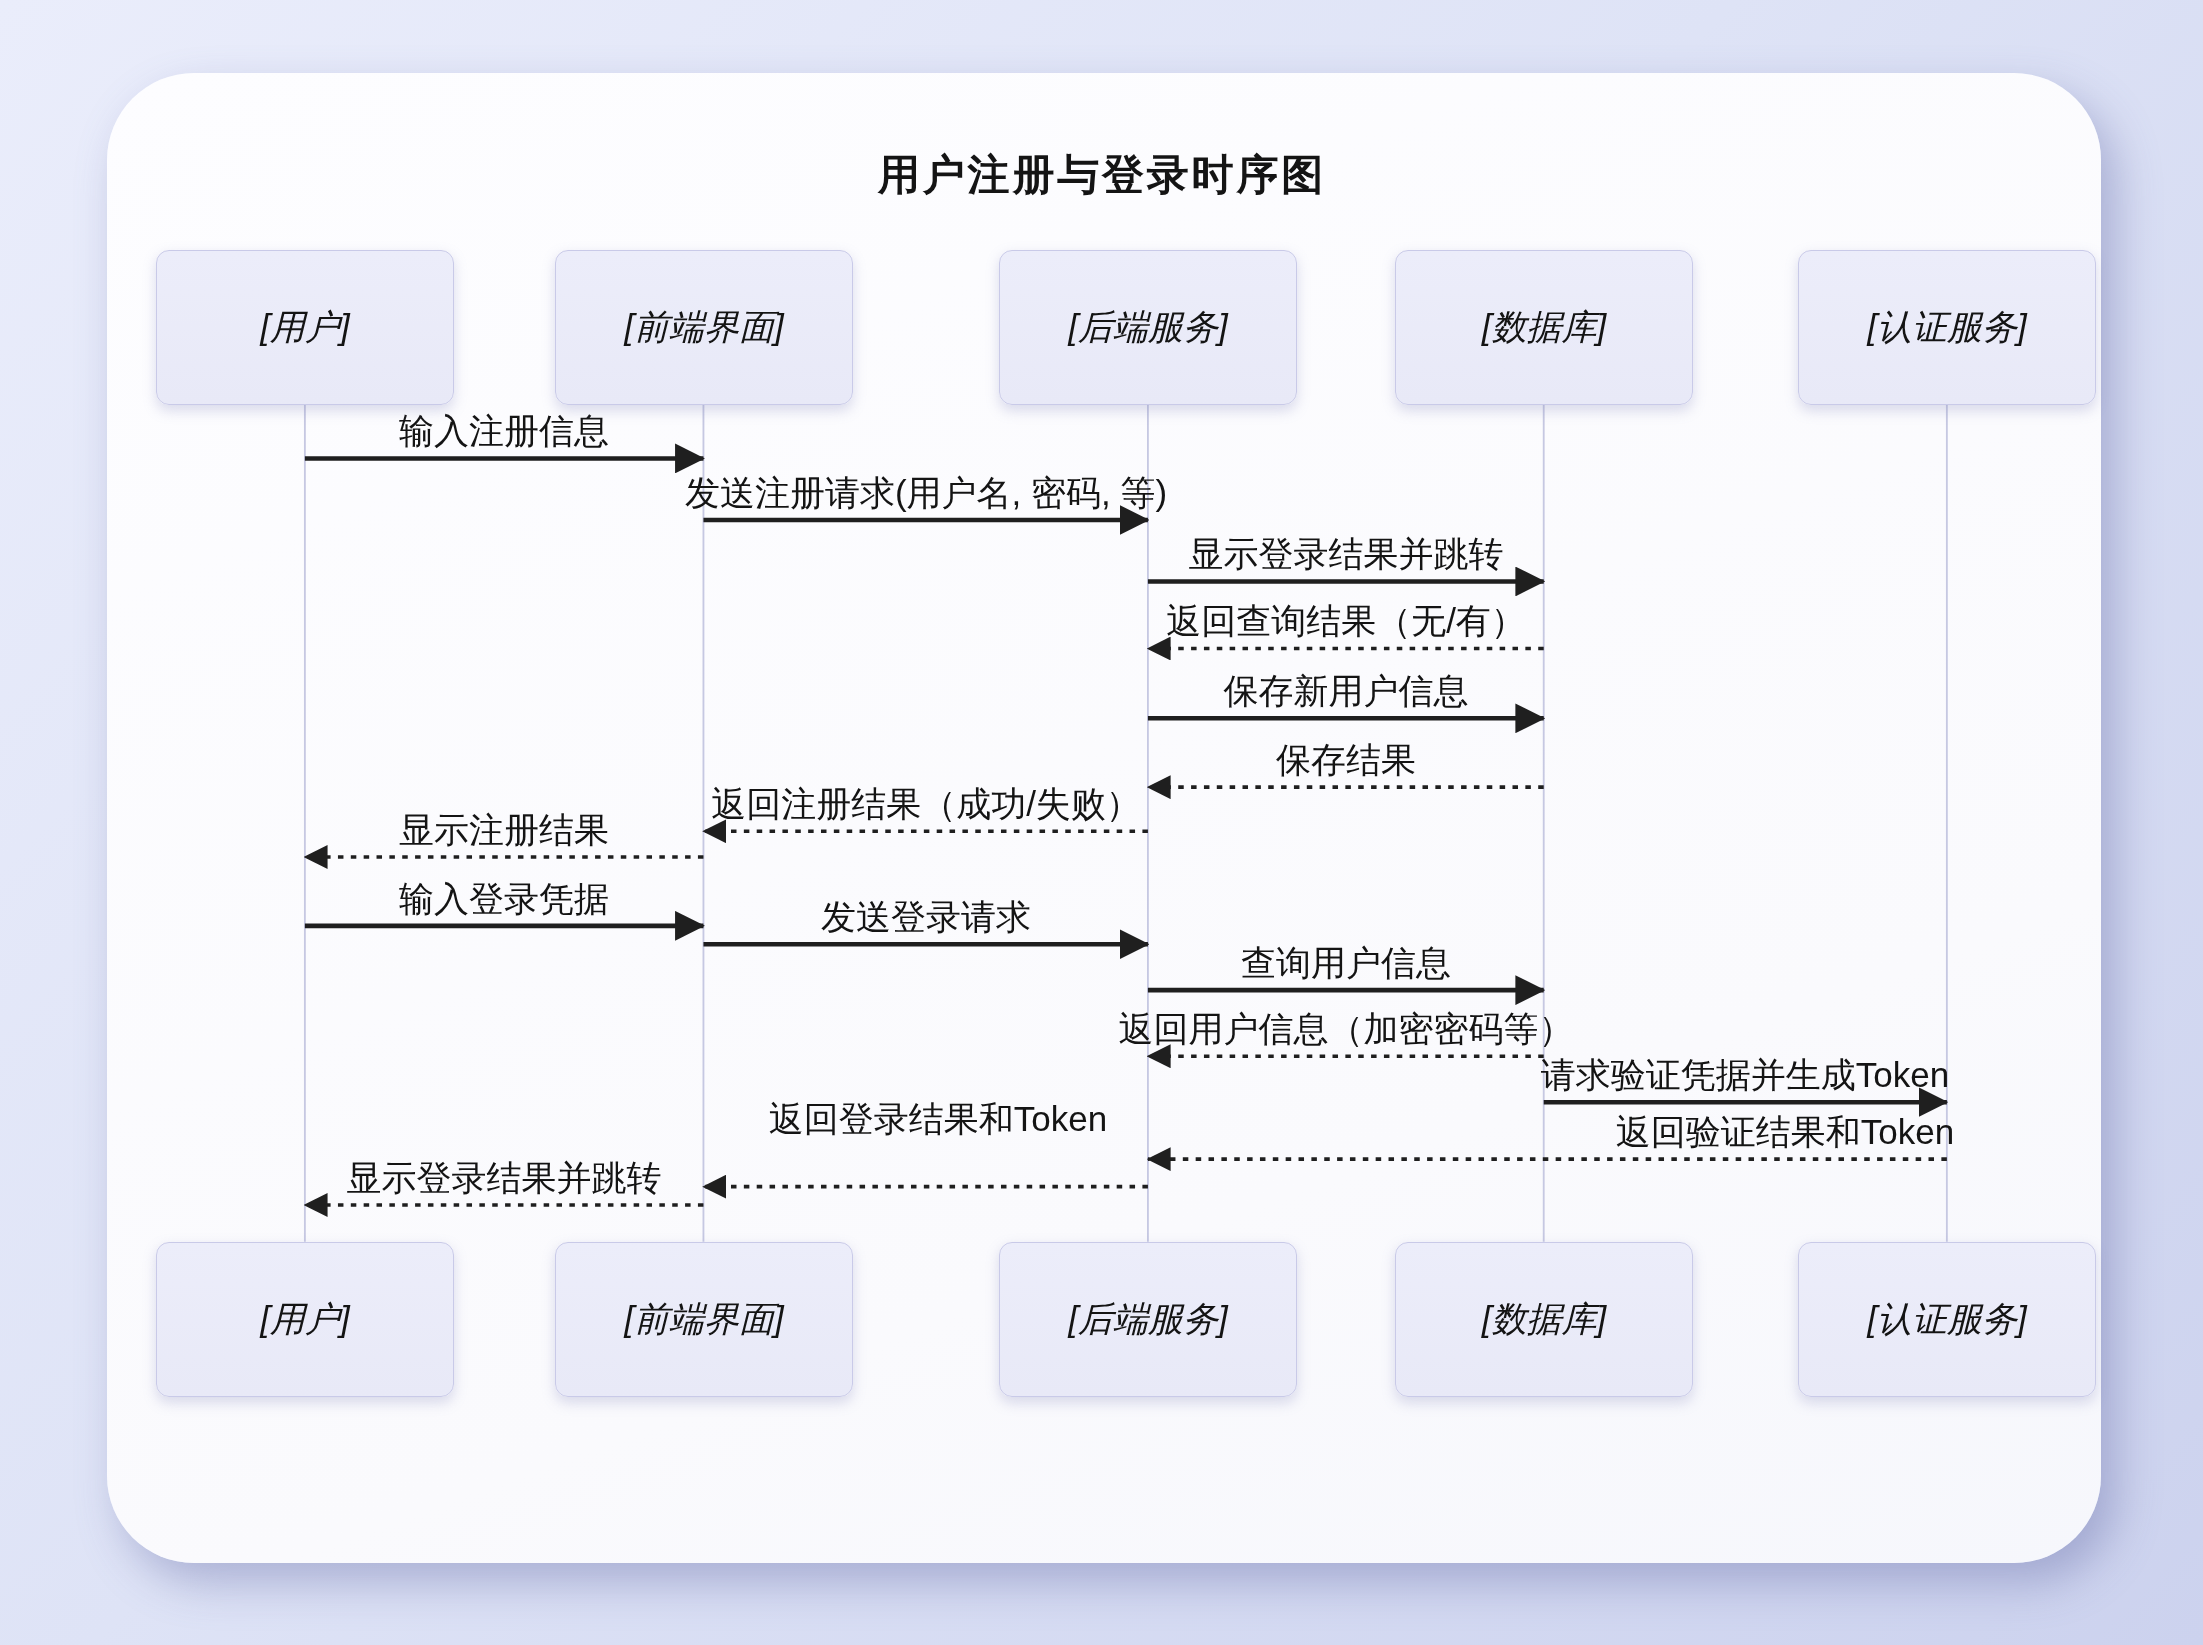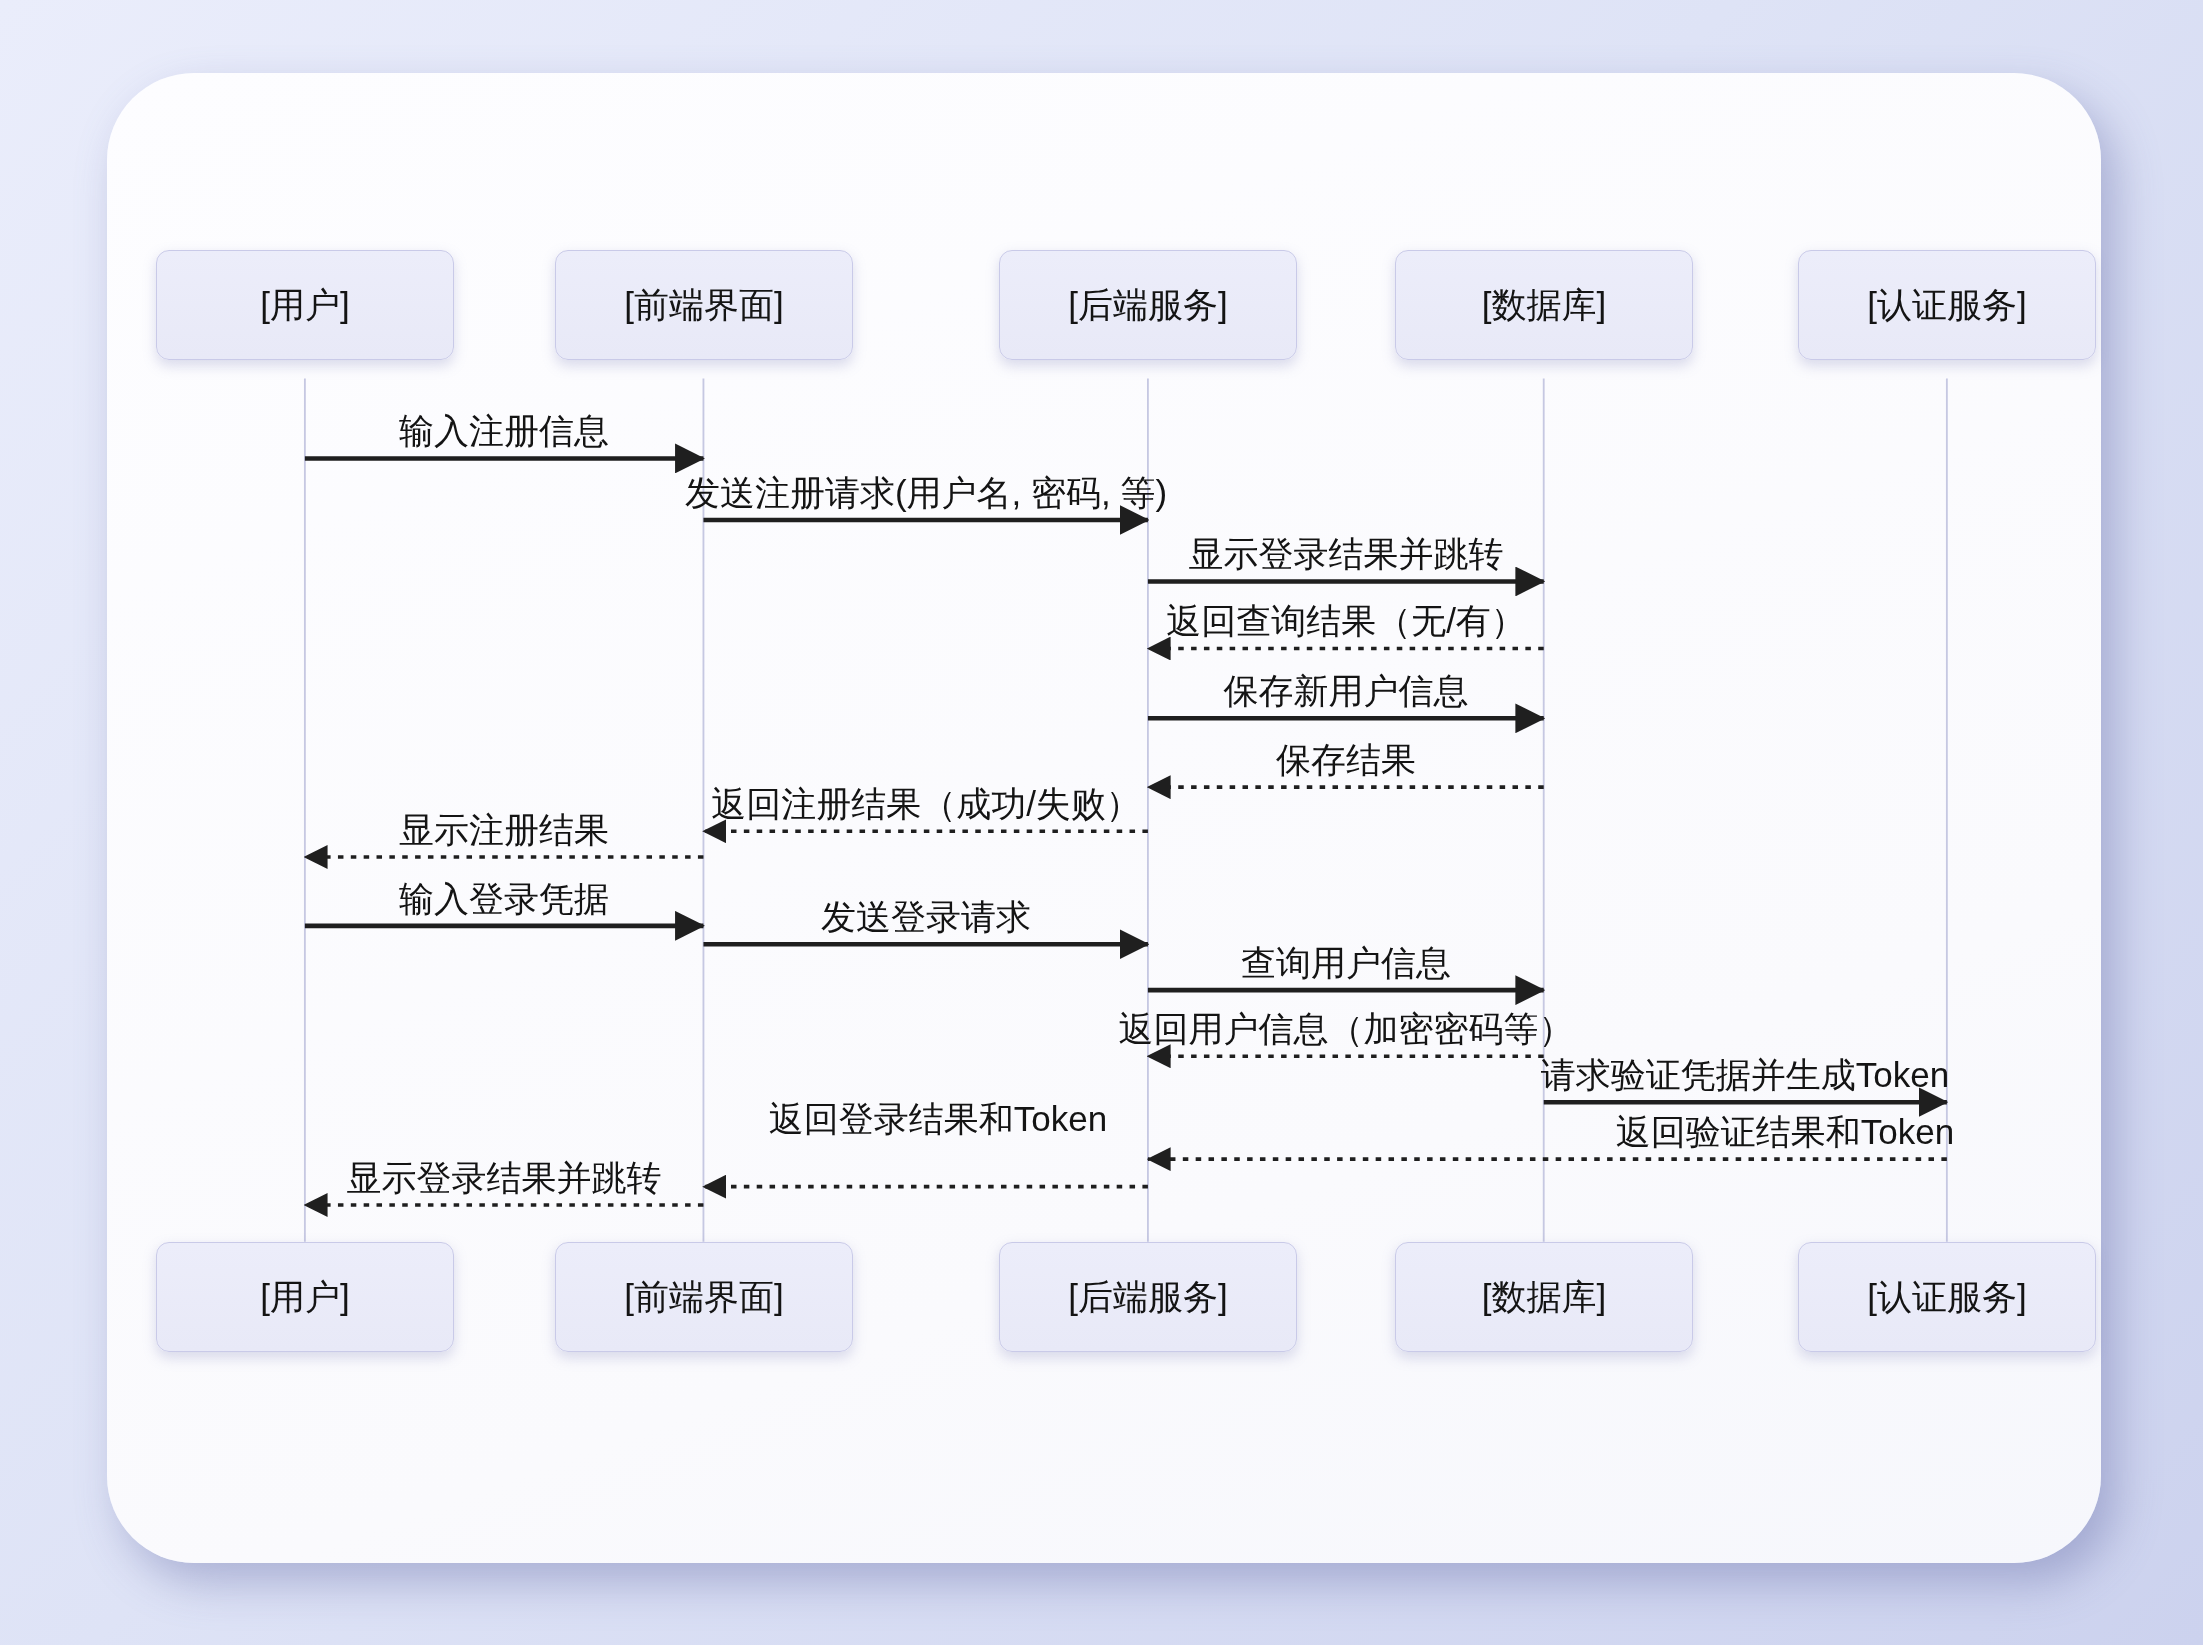--- a/index.html
+++ b/index.html
@@ -49,49 +49,51 @@
   }
 
   .msg { fill: none; stroke: var(--arrow, #1f1f1f); }
   .msg.solid  { stroke-width: 5; }
   .msg.dashed { stroke-width: 4; stroke-dasharray: 6 8; }
 
   #arrowhead path { fill: var(--arrow, #1f1f1f); }
 
   .pbox {
     position: absolute;
-    width: 298px; height: 110px;
+    width: 298px; height: 155px;
     box-sizing: border-box;
     background: linear-gradient(180deg, #ecedfa 0%, var(--pfill, #e8e9f7) 100%);
     border: 1.8px solid var(--pborder, #c9cae8);
     border-radius: 13px;
     box-shadow: 0 5.5px 13px rgba(128, 133, 188, 0.28);
     display: flex;
     align-items: center;
     justify-content: center;
     font-size: 35px;
     color: var(--text, #141414);
     white-space: nowrap;
+    font-style: italic;
   }
 
   .msg-label {
     position: absolute;
     transform: translateX(-50%);
     font-size: 35px;
     line-height: 33px;
     white-space: nowrap;
     color: var(--text, #141414);
   }
 </style>
 </head>
 <body>
 
 <div class="stage" id="stage" style="--bg-start: #eaedfb; --bg-end: #ccd2ee; --card: #fafafd; --pfill: #e8e9f7; --pborder: #c9cae8; --lifeline: #c6c8e2; --arrow: #1f1f1f; --text: #141414;">
   <div class="card"></div>
 
+  <div class="title">用户注册与登录时序图</div>
 
   <svg class="canvas" id="diagram-svg" viewBox="0 0 2400 1792" xmlns="http://www.w3.org/2000/svg">
     <defs>
       <marker id="arrowhead" viewBox="0 0 10 10" refX="9.5" refY="5" markerWidth="6.5" markerHeight="6.5" orient="auto">
         <path d="M 0 0 L 10 5 L 0 10 z" fill="#1f1f1f"></path>
       </marker>
     </defs>
   <line x1="332" x2="332" y1="412" y2="1352" class="lifeline"></line>
       <line x1="766" x2="766" y1="412" y2="1352" class="lifeline"></line>
       <line x1="1250" x2="1250" y1="412" y2="1352" class="lifeline"></line>

